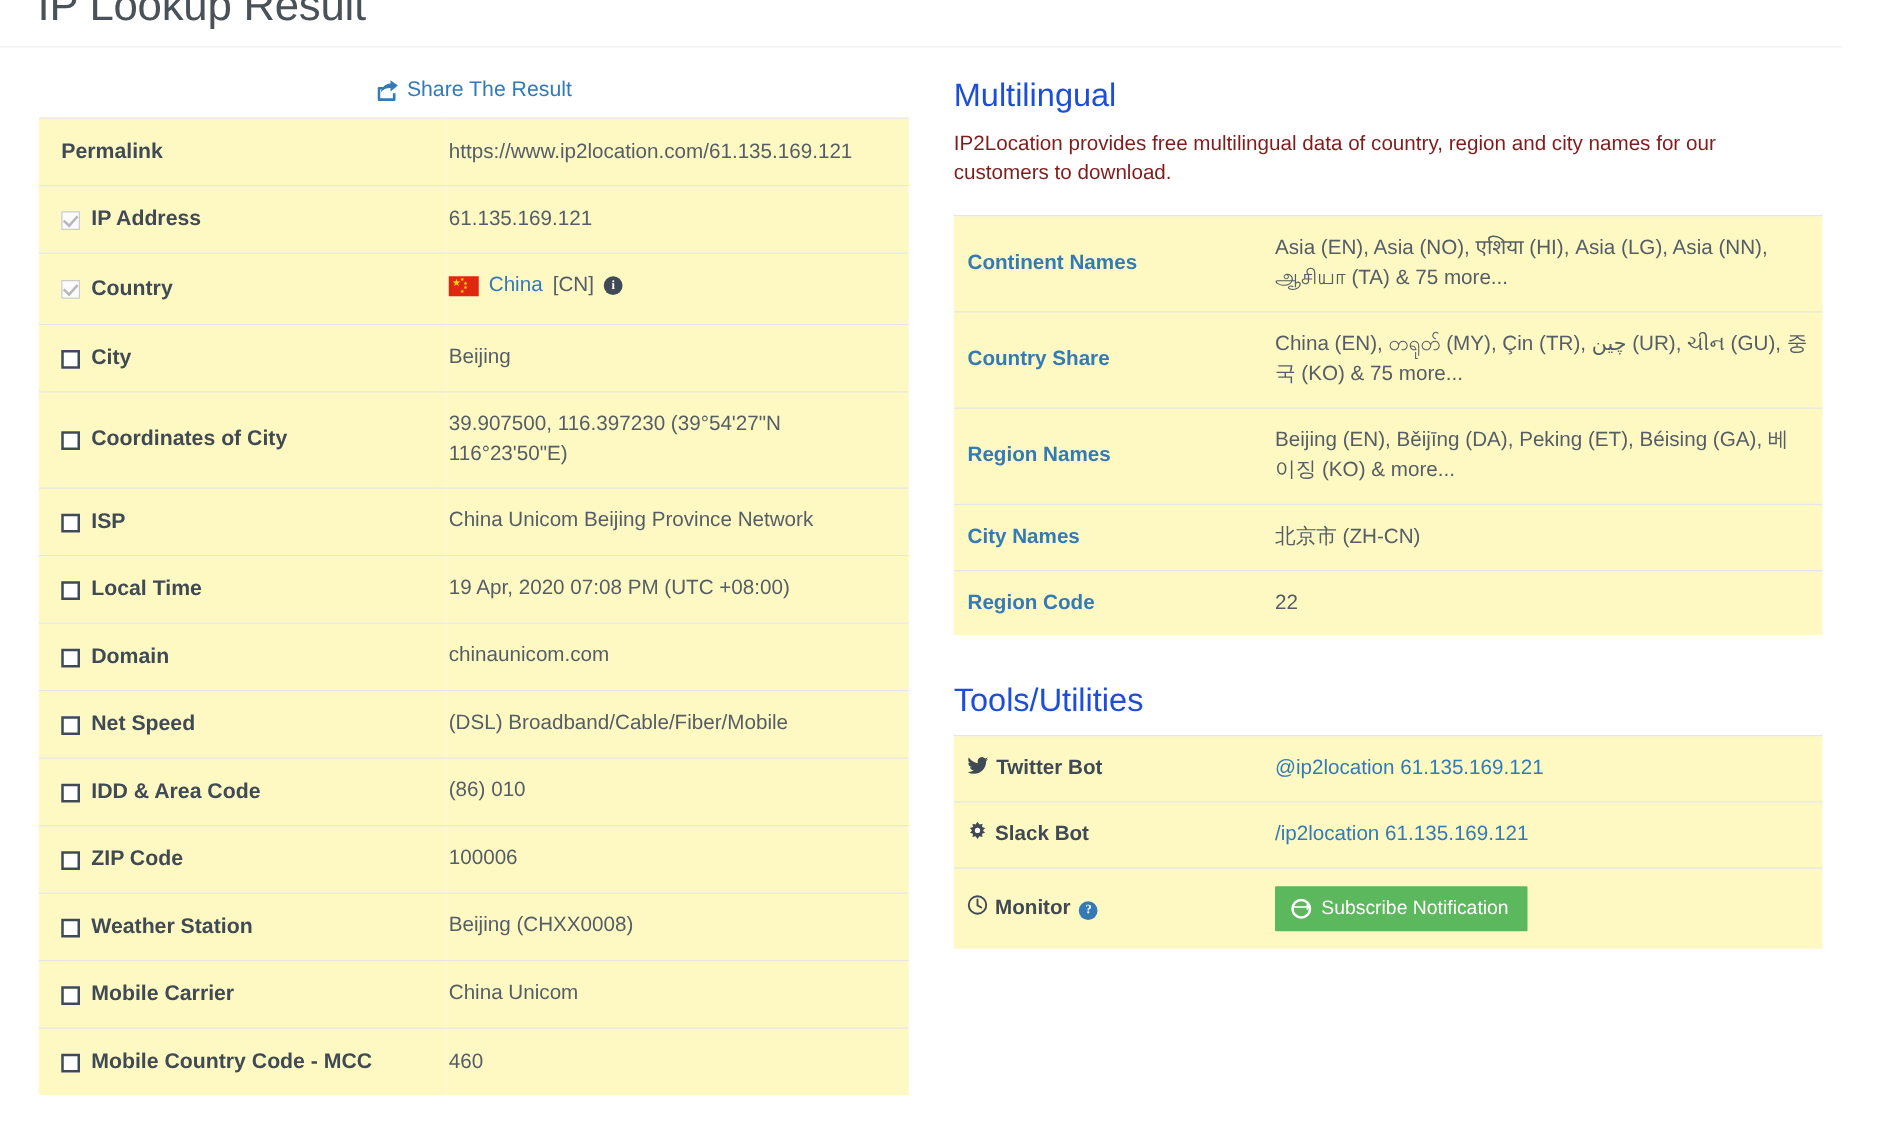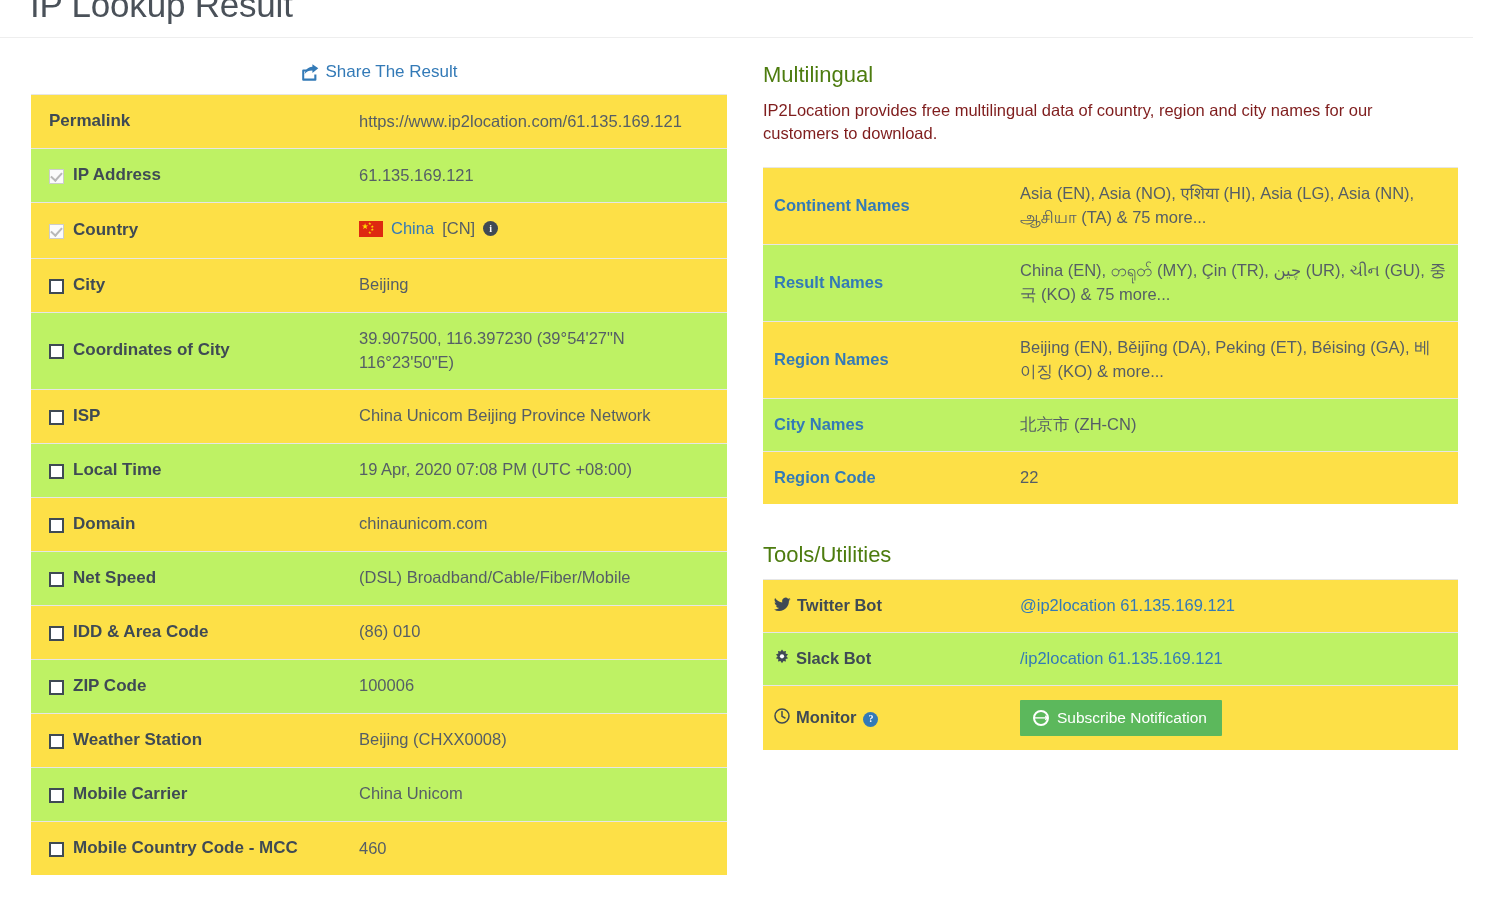--- a/index.html
+++ b/index.html
@@ -72,22 +72,22 @@
   .share-icon svg { display: block; }
 
   
   table.grid {
     width: 100%;
     border-collapse: collapse;
     table-layout: fixed;
   }
   table.grid tr { border-top: 1px solid #e6e6e6; }
   table.grid tr:first-child { border-top: 1px solid #e6e6e6; }
-  table.grid tr.odd { background: #fde047; }
-  table.grid tr.even { background: #bef264; }
+  table.grid tr.odd { background: #fef9c3; }
+  table.grid tr.even { background: #fef9c3; }
   table.grid td {
     padding: 14px 8px 14px 0;
     vertical-align: middle;
     font-size: 16.5px;
     line-height: 1.45;
   }
 
   
   .tbl-main td.k {
     width: 300px;
@@ -173,23 +173,23 @@
     font-size: 10px;
     font-weight: bold;
     font-family: "Liberation Serif", serif;
     line-height: 1;
     cursor: pointer;
   }
   .bracket { color: #555e66; }
 
   
   .sec-title {
-    font-size: 22px;
+    font-size: 26px;
     font-weight: 300;
-    color: #4d7c0f;
+    color: #1d4ed8;
     margin: 0 0 12px 0;
     line-height: 1.15;
   }
   .sec-desc {
     font-size: 16.5px;
     color: #7f1d1d;
     margin: 0 0 22px 0;
     line-height: 1.4;
     max-width: 660px;
   }
@@ -454,21 +454,21 @@
     <h2 class="sec-title">Multilingual</h2>
     <p class="sec-desc">IP2Location provides free multilingual data of country, region and city names for our customers to download.</p>
 
     <table class="grid tbl-ml">
       <tbody>
         <tr class="odd">
           <td class="k"><span>Continent Names</span></td>
           <td class="v">Asia (EN), Asia (NO), एशिया (HI), Asia (LG), Asia (NN), ஆசியா (TA) &amp; 75 more...</td>
         </tr>
         <tr class="even">
-          <td class="k"><span>Result Names</span></td>
+          <td class="k"><span>Country Share</span></td>
           <td class="v">China (EN), တရုတ် (MY), Çin (TR), چین (UR), ચીન (GU), 중국 (KO) &amp; 75 more...</td>
         </tr>
         <tr class="odd">
           <td class="k"><span>Region Names</span></td>
           <td class="v">Beijing (EN), Běijīng (DA), Peking (ET), Béising (GA), 베이징 (KO) &amp; more...</td>
         </tr>
         <tr class="even">
           <td class="k"><span>City Names</span></td>
           <td class="v">北京市 (ZH-CN)</td>
         </tr>

